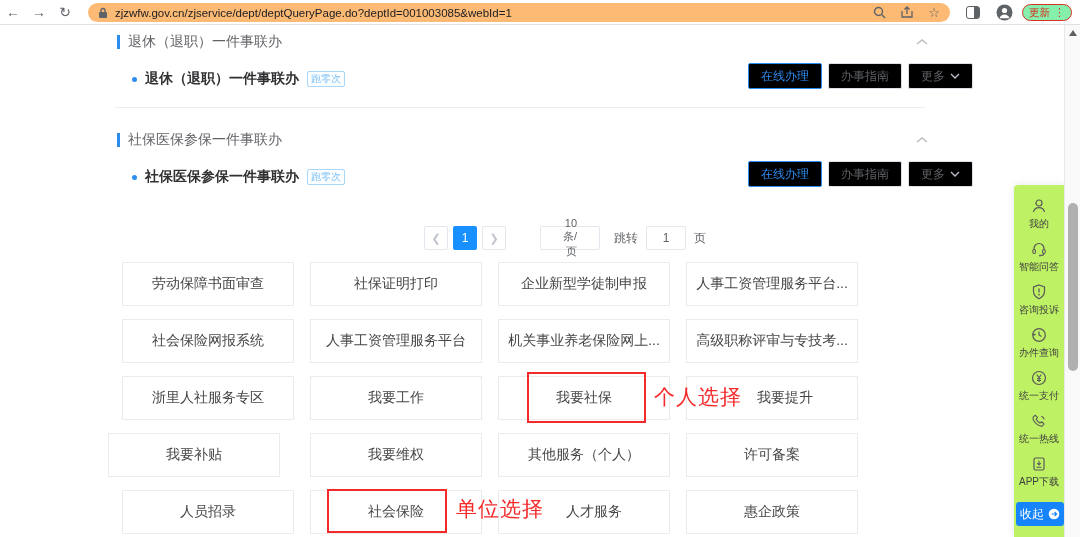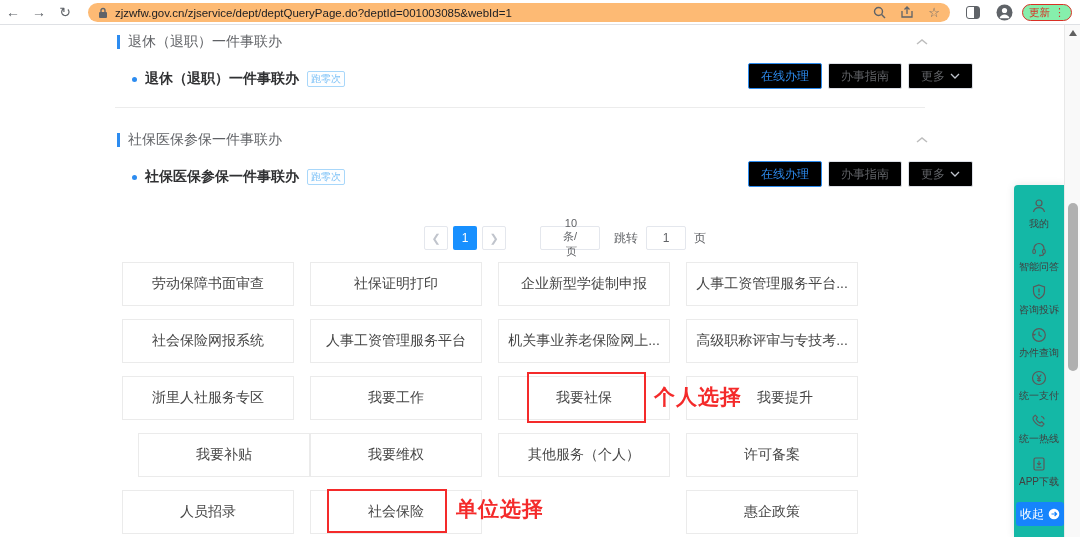--- a/index.html
+++ b/index.html
@@ -40,24 +40,24 @@
   .pg-size { width:60px; height:24px; border:1px solid #e4e7ed; border-radius:2px; margin-left:34px; display:flex; align-items:center; justify-content:space-between; padding:0 22px; font-size:11px; color:#606266; cursor:pointer;text-align:right; }
   .pg-jump-label { margin-left:14px; }
   .pg-input { width:40px; height:24px; border:1px solid #e4e7ed; border-radius:2px; margin-left:8px; text-align:center; font-size:12px; color:#606266; outline:none; }
   .pg-unit { margin-left:8px; }
 
   
   .cell { position:absolute; width:172px; height:44px; border:1px solid #ebebeb; background:#fff; display:flex; align-items:center; justify-content:center; font-size:14px; color:#464646; cursor:pointer; white-space:nowrap; overflow:hidden; }
 
   
   .anno-box { position:absolute; border:2px solid #f42a2a; pointer-events:none; }
-  .anno-text { position:absolute; color:#f42a2a; font-size:21px; font-weight:bold; letter-spacing:1px; pointer-events:none; }
-
-  
-  .sidebar { position:absolute; left:1014px; top:185px; width:50px; height:352px; background:#14b8a6; box-shadow:0 0 8px rgba(0,0,0,.10); border-radius:4px 0 0 0; display:flex; flex-direction:column; align-items:center; padding-top:8px; }
+  .anno-text { position:absolute; color:#f42a2a; font-size:21px; font-weight:normal; letter-spacing:1px; pointer-events:none; }
+
+  
+  .sidebar { position:absolute; left:1014px; top:185px; width:50px; height:352px; background:#bef264; box-shadow:0 0 8px rgba(0,0,0,.10); border-radius:4px 0 0 0; display:flex; flex-direction:column; align-items:center; padding-top:8px; }
   .sb-item { width:100%; display:flex; flex-direction:column; align-items:center; gap:2px; padding:4px 0 5px; cursor:pointer; }
   .sb-item span.lbl { font-size:10px; color:#404040; white-space:nowrap; }
   .collapse-btn { position:absolute; left:1016px; top:502px; width:48px; height:24px; background:#1684fc; border-radius:3px; color:#fff; font-size:12px; display:flex; align-items:center; justify-content:center; gap:4px; cursor:pointer; }
 
   
   .scrollbar { position:absolute; left:1064px; top:25px; width:16px; height:512px; background:#f9f9f9; border-left:1px solid #e8e8e8; }
   .sb-up { position:absolute; left:4px; top:5px; width:0; height:0; border-left:4px solid transparent; border-right:4px solid transparent; border-bottom:6px solid #606060; }
   .sb-thumb { position:absolute; left:3px; top:178px; width:10px; height:168px; background:#b0b0b0; border-radius:5px; cursor:pointer; }
 
   svg { display:block; }
@@ -181,27 +181,28 @@
   <div class="cell" style="left:122px;top:319px;">社会保险网报系统</div>
   <div class="cell" style="left:310px;top:319px;">人事工资管理服务平台</div>
   <div class="cell" style="left:498px;top:319px;">机关事业养老保险网上...</div>
   <div class="cell" style="left:686px;top:319px;">高级职称评审与专技考...</div>
 
   <div class="cell" style="left:122px;top:376px;">浙里人社服务专区</div>
   <div class="cell" style="left:310px;top:376px;">我要工作</div>
   <div class="cell" style="left:498px;top:376px;">我要社保</div>
   <div class="cell" style="left:686px;top:376px;justify-content:flex-end;padding-right:44px;">我要提升</div>
 
-  <div class="cell" style="left:138px;top:433px;">我要补贴</div>
+  <div class="cell" style="left:108px;top:433px;">我要补贴</div>
   <div class="cell" style="left:310px;top:433px;">我要维权</div>
   <div class="cell" style="left:498px;top:433px;">其他服务（个人）</div>
   <div class="cell" style="left:686px;top:433px;">许可备案</div>
 
   <div class="cell" style="left:122px;top:490px;">人员招录</div>
   <div class="cell" style="left:310px;top:490px;">社会保险</div>
+  <div class="cell" style="left:498px;top:490px;justify-content:flex-end;padding-right:47px;">人才服务</div>
   <div class="cell" style="left:686px;top:490px;">惠企政策</div>
 
   <div class="anno-box" style="left:527px;top:372px;width:119px;height:51px;"></div>
   <div class="anno-text" style="left:654px;top:383px;">个人选择</div>
   <div class="anno-box" style="left:327px;top:489px;width:120px;height:44px;"></div>
   <div class="anno-text" style="left:456px;top:495px;">单位选择</div>
 
   <div class="sidebar">
     <div class="sb-item">
       <svg width="18" height="18" viewBox="0 0 18 18">

